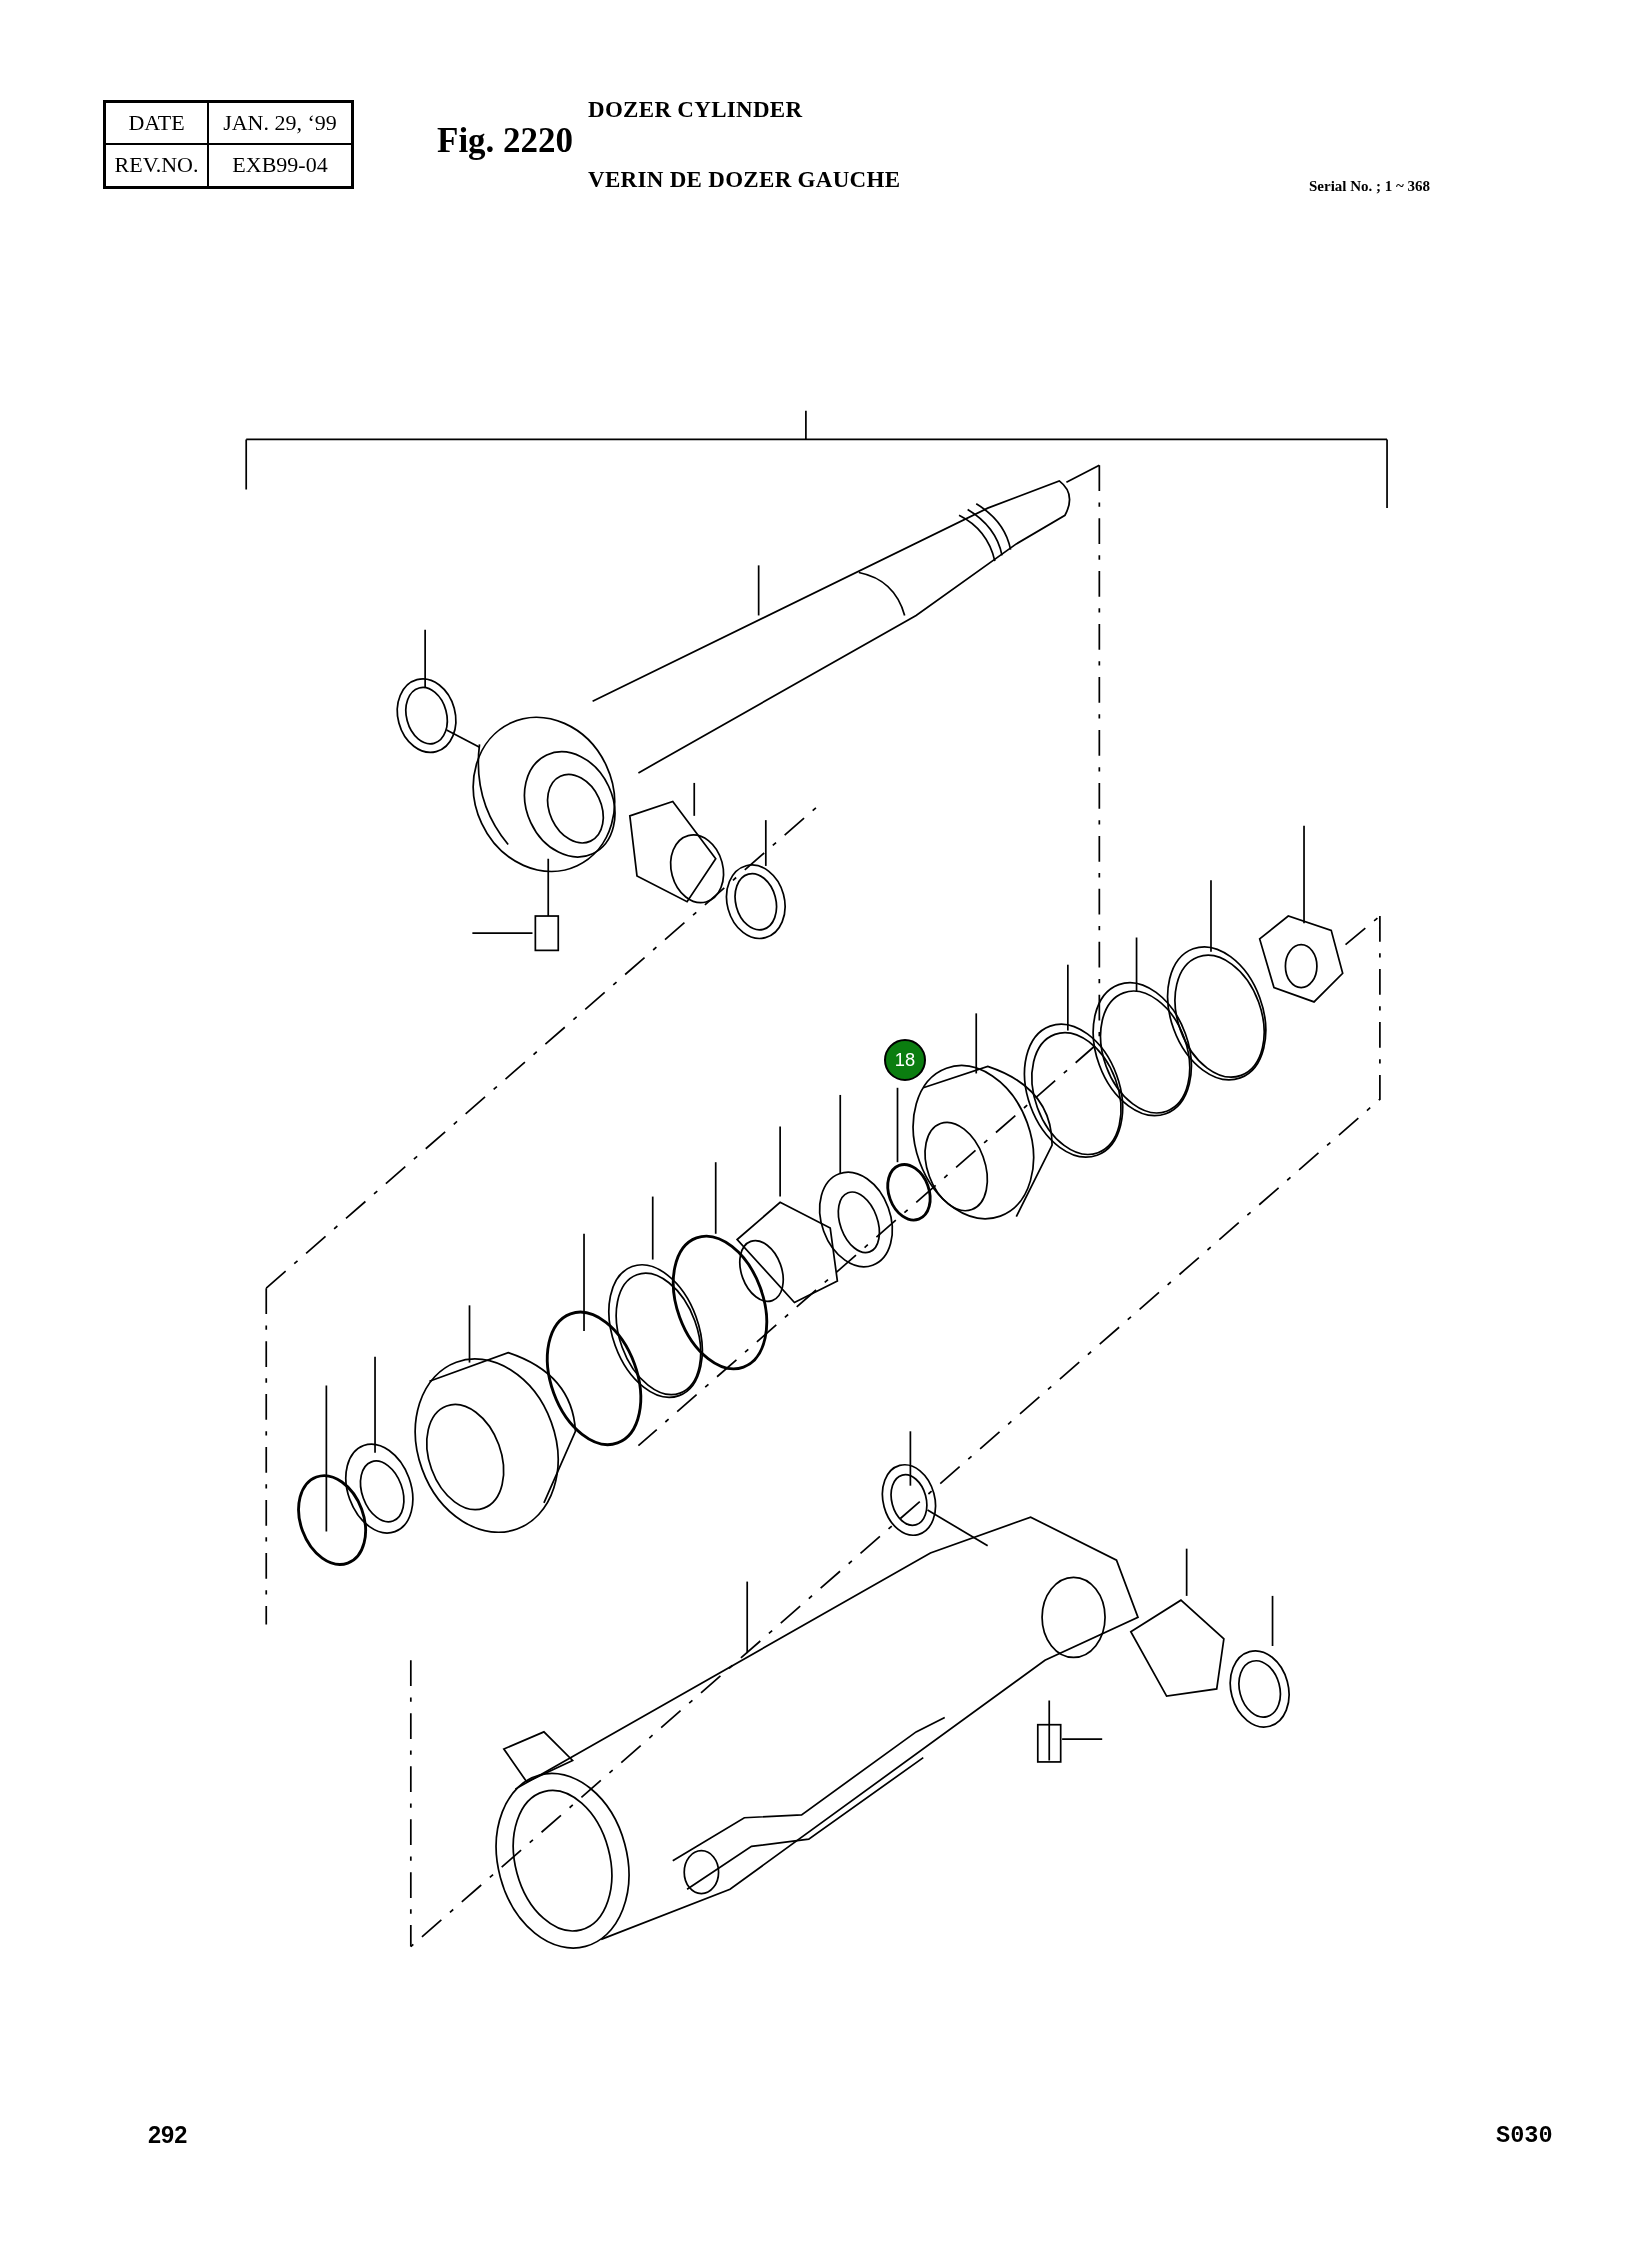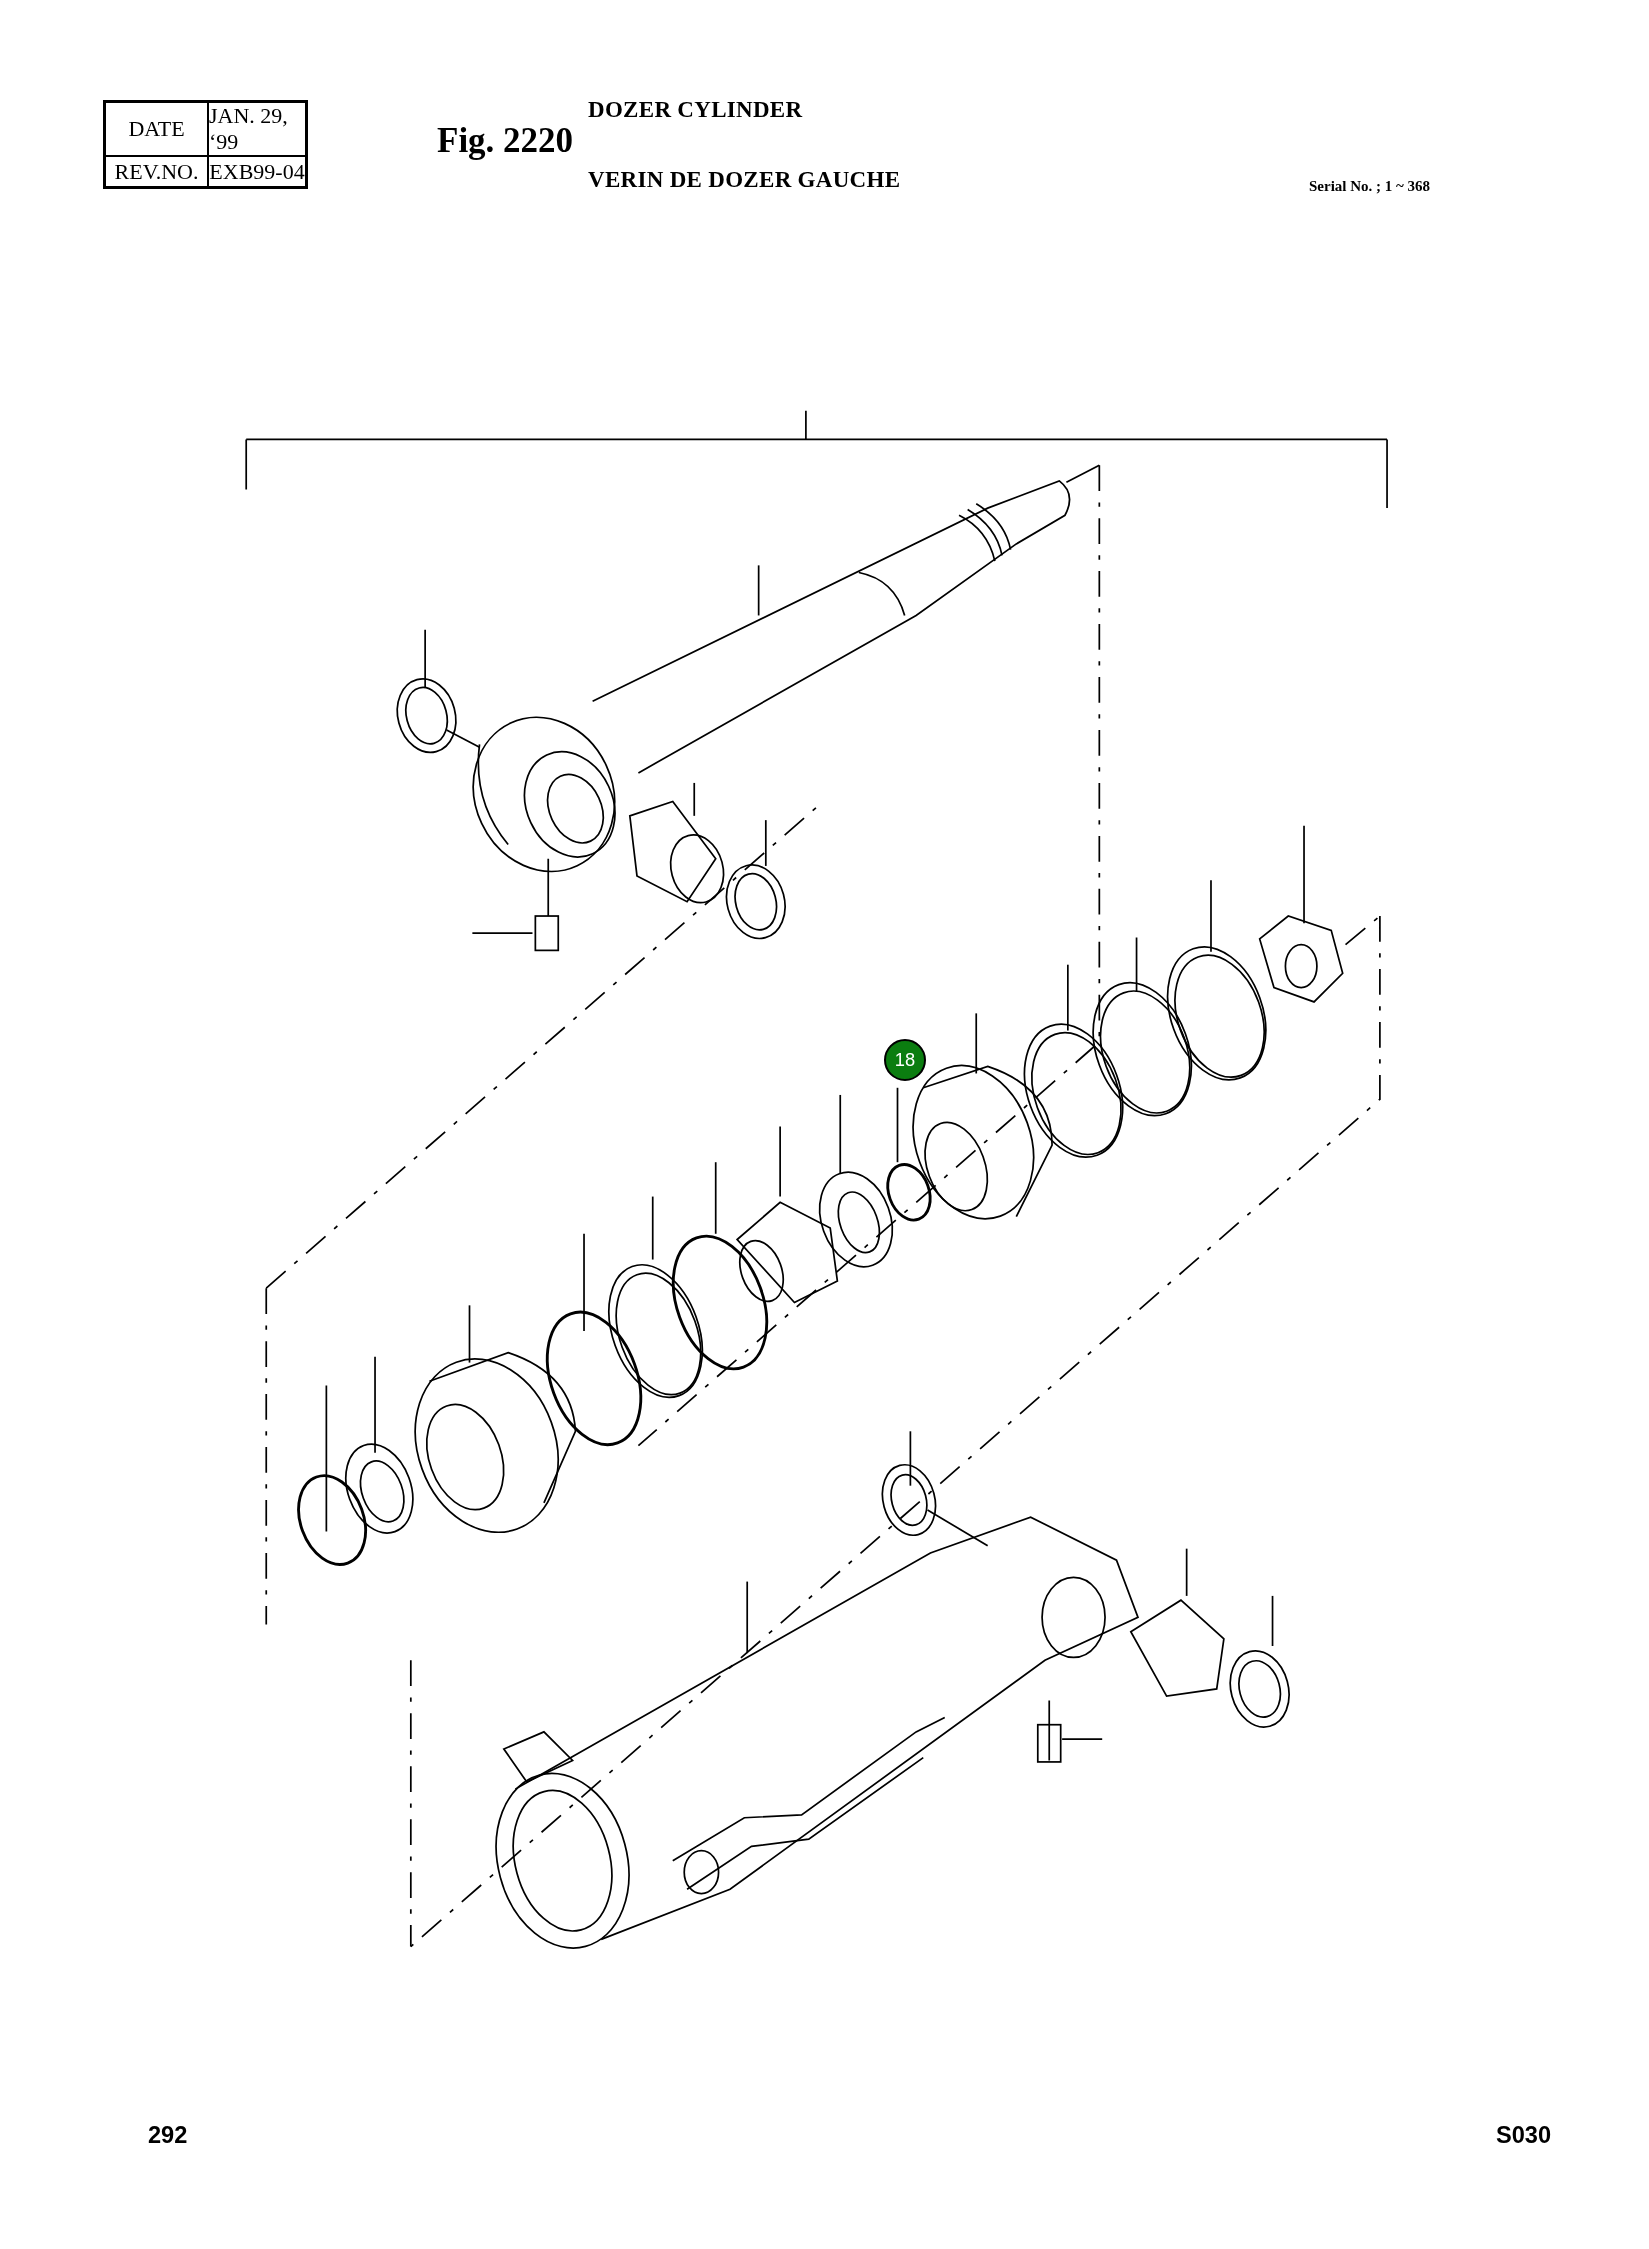--- a/index.html
+++ b/index.html
@@ -1,27 +1,27 @@
 <!DOCTYPE html>
 <html style="font-size:10.5px"><head>
 <meta charset="utf-8">
 <style>
   html,body{margin:0;padding:0;background:#fff;}
   body{width:1649px;height:2250px;position:relative;overflow:hidden;font-family:"Liberation Serif",serif;color:#000;}
-  .rev-table{position:absolute;left:103px;top:100px;width:205px;height:89px;border:3.3px solid #000;box-sizing:border-box;display:grid;grid-template-columns:103px 1fr;grid-template-rows:1fr 1fr;}
+  .rev-table{position:absolute;left:103px;top:100px;width:251px;height:89px;border:3.3px solid #000;box-sizing:border-box;display:grid;grid-template-columns:103px 1fr;grid-template-rows:1fr 1fr;}
   .rev-table .cell{display:flex;align-items:center;justify-content:center;font-size:22px;border-right:2px solid #000;border-bottom:2px solid #000;}
   .rev-table .cell.r{border-right:none;}
   .rev-table .cell.b{border-bottom:none;font-family:Liberation Serif, serif;}
   .fig-label{position:absolute;left:437px;top:121px;font-weight:bold;font-size:35px;}
   .title{position:absolute;left:588px;font-weight:bold;font-size:23px;letter-spacing:0.3px;}
   .title.t1{top:97px;}
   .title.t2{top:139px;margin-top:28px;}
   .serial{position:absolute;left:1309px;top:178px;font-weight:bold;font-size:15px;}
   .page-no{position:absolute;left:115px;top:2122px;font-family:"Liberation Sans",sans-serif;font-weight:bold;font-size:23.6px;margin-left:33px;}
-  .sec-code{position:absolute;left:1496px;top:2122px;font-family:Liberation Sans, sans-serif;font-weight:bold;font-size:23.6px;}
+  .sec-code{position:absolute;left:1496px;top:2122px;font-family:Liberation Mono, monospace;font-weight:bold;font-size:23.6px;}
   svg.drawing{position:absolute;left:0;top:0;width:1649px;height:2250px;}
   svg .ln{fill:none;stroke:#000;stroke-width:1.2;}
   svg .lnb{fill:none;stroke:#000;stroke-width:2;}
   svg .dash{fill:none;stroke:#000;stroke-width:1.2;stroke-dasharray:18 8 3 8;}
   .callout{position:absolute;left:884px;top:1039px;width:42px;height:42px;border-radius:50%;background:#0b7d10;border:2.6px solid #000;box-sizing:border-box;display:flex;align-items:center;justify-content:center;color:#fff;font-family:"Liberation Sans",sans-serif;font-size:18.3px;}
 </style>
 </head>
 <body>
 
 <div class="rev-table">

